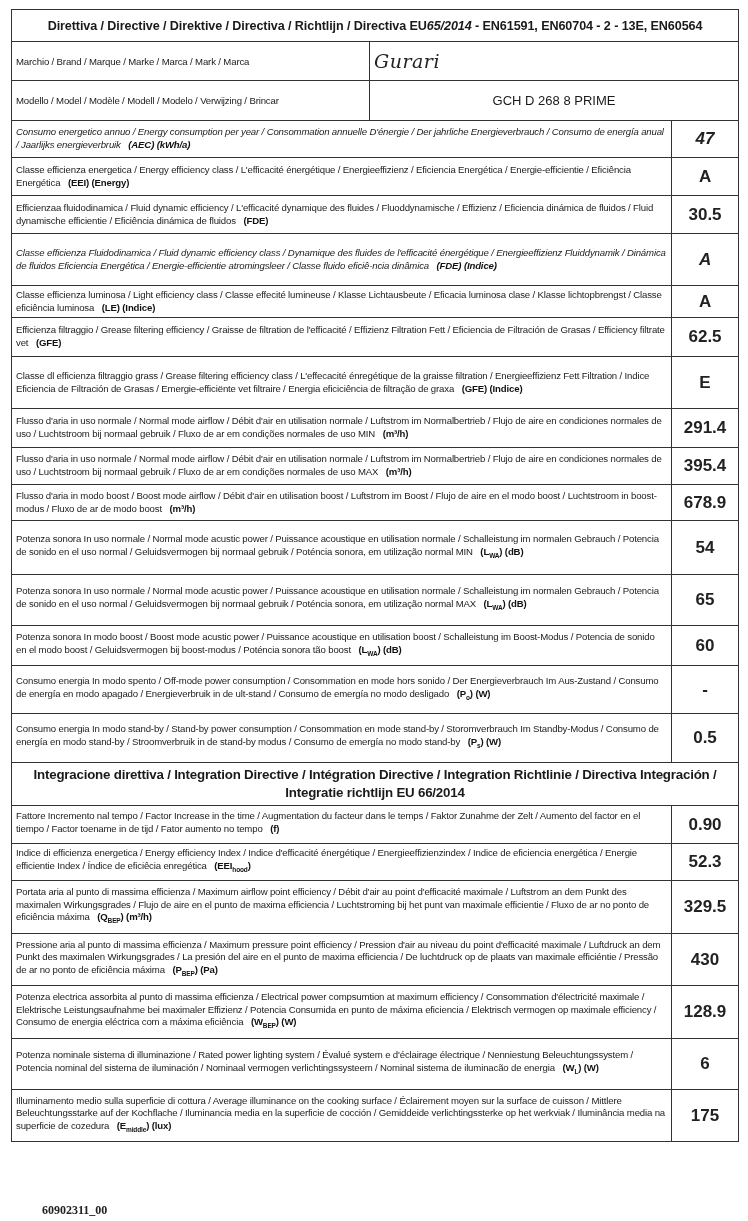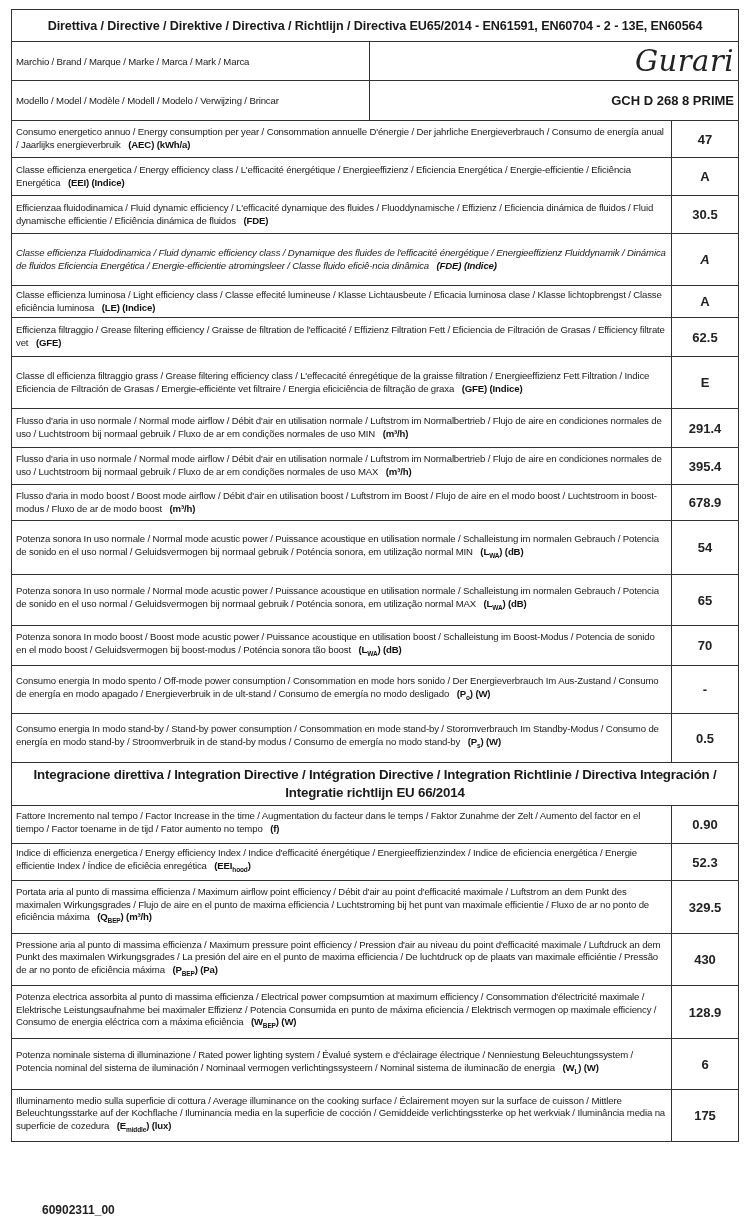--- a/index.html
+++ b/index.html
@@ -2,30 +2,30 @@
 <html><head>
 <meta charset="utf-8">
 <style>
   html, body { margin: 0; padding: 0; background: #ffffff; }
   body { width: 748px; height: 1221px; position: relative; overflow: hidden;
          font-family: "Liberation Sans", sans-serif; color: #1a1a1a; }
   .sheet { position: absolute; left: 11px; top: 9px; width: 727px; }
   table { border-collapse: collapse; width: 727px; table-layout: fixed; }
   td { border: 1.5px solid #333; padding: 0 4px; vertical-align: middle; }
   .title-cell { height: 30px; text-align: center; font-size: 12.6px; font-weight: bold; letter-spacing: -0.1px; }
-  .title-cell .it { }
+  .title-cell .it { font-style: italic; }
   .label-cell { font-size: 9.6px; line-height: 12.6px; letter-spacing: -0.15px; color: #222; }
   .label-cell .unit { font-weight: bold; color: #111; }
   .label-cell sub { font-size: 6.5px; font-weight: bold; }
-  .value-cell { text-align: center; font-size: 13px; font-weight: bold; color: #222; }
+  .value-cell { text-align: center; font-size: 17px; font-weight: bold; color: #222; }
   .brand-label, .model-label { font-size: 9.6px; letter-spacing: -0.15px; }
-  .brand-value { text-align: right; font-family: "DejaVu Serif", serif; font-style: italic; font-size: 29px; letter-spacing: 0.5px; color: #222; }
-  .model-value { text-align: right; font-size: 13px; font-weight: bold; }
+  .brand-value { text-align: left; font-family: "DejaVu Serif", serif; font-style: italic; font-size: 19px; letter-spacing: 0.5px; color: #222; }
+  .model-value { text-align: center; font-size: 13px; font-weight: normal; }
   .section-cell { text-align: center; font-size: 13.3px; font-weight: bold; line-height: 18px; letter-spacing: -0.2px; padding: 2px 4px; }
-  .footer-code { position: absolute; left: 42px; top: 1203px; font-size: 12px; font-weight: bold; color: #222; }
+  .footer-code { position: absolute; left: 42px; top: 1203px; font-size: 12px; font-weight: bold; color: #222; font-family: Liberation Serif, serif; }
 </style>
 </head>
 <body>
 
 <div class="sheet">
   <table>
     <colgroup>
       <col style="width:358px">
       <col style="width:302px">
       <col style="width:67px">
@@ -35,26 +35,26 @@
         <td class="title-cell" colspan="3"><span>Direttiva / Directive /  Direktive /  Directiva /  Richtlijn / Directiva EU</span><span class="it">65/2014</span><span> - EN61591, EN60704 - 2 - 13E, EN60564</span></td>
       </tr>
       <tr style="height:39px">
         <td class="brand-label">Marchio / Brand / Marque / Marke / Marca / Mark / Marca</td>
         <td class="brand-value" colspan="2">Gurari</td>
       </tr>
       <tr style="height:40px">
         <td class="model-label">Modello / Model / Modèle / Modell / Modelo / Verwijzing / Brincar</td>
         <td class="model-value" colspan="2">GCH D 268 8 PRIME</td>
       </tr>
-    <tr style="height: 37px;">
+    <tr style="height: 37px; font-style: italic;">
           <td class="label-cell" colspan="2"><span>Consumo energetico annuo / Energy consumption per year / Consommation annuelle D'énergie / Der jahrliche Energieverbrauch / Consumo de energía anual / Jaarlijks energieverbruik</span>&nbsp;&nbsp;&nbsp;<span class="unit"><span>(AEC) (kWh/a)</span></span></td>
           <td class="value-cell">47</td>
         </tr>
         <tr style="height: 38px;">
-          <td class="label-cell" colspan="2"><span>Classe efficienza energetica / Energy efficiency class / L'efficacité énergétique / Energieeffizienz / Eficiencia Energética / Energie-efficientie / Eficiência Energética</span>&nbsp;&nbsp;&nbsp;<span class="unit"><span>(EEI) (Indice)</span></span></td>
+          <td class="label-cell" colspan="2"><span>Classe efficienza energetica / Energy efficiency class / L'efficacité énergétique / Energieeffizienz / Eficiencia Energética / Energie-efficientie / Eficiência Energética</span>&nbsp;&nbsp;&nbsp;<span class="unit"><span>(EEI) (Energy)</span></span></td>
           <td class="value-cell">A</td>
         </tr>
         <tr style="height: 38px;">
           <td class="label-cell" colspan="2"><span>Efficienzaa fluidodinamica / Fluid dynamic efficiency / L'efficacité dynamique des fluides / Fluoddynamische / Effizienz / Eficiencia dinámica de fluidos / Fluid dynamische efficientie / Eficiência dinámica de fluidos</span>&nbsp;&nbsp;&nbsp;<span class="unit"><span>(FDE)</span></span></td>
           <td class="value-cell">30.5</td>
         </tr>
         <tr style="height: 52px; font-style: italic;">
           <td class="label-cell" colspan="2"><span>Classe efficienza Fluidodinamica / Fluid dynamic efficiency class / Dynamique des fluides de l'efficacité énergétique / Energieeffizienz Fluiddynamik / Dinámica de fluidos Eficiencia Energética / Energie-efficientie atromingsleer / Classe fluido eficiê-ncia dinâmica</span>&nbsp;&nbsp;&nbsp;<span class="unit"><span>(FDE) (Indice)</span></span></td>
           <td class="value-cell">A</td>
         </tr>
@@ -85,21 +85,21 @@
         <tr style="height: 54px;">
           <td class="label-cell" colspan="2"><span>Potenza sonora In uso normale / Normal mode acustic power / Puissance acoustique en utilisation normale / Schalleistung im normalen Gebrauch / Potencia de sonido en el uso normal / Geluidsvermogen bij normaal gebruik / Poténcia sonora, em utilização normal MIN</span>&nbsp;&nbsp;&nbsp;<span class="unit"><span>(L</span><sub>WA</sub><span>) (dB)</span></span></td>
           <td class="value-cell">54</td>
         </tr>
         <tr style="height: 51px;">
           <td class="label-cell" colspan="2"><span>Potenza sonora In uso normale / Normal mode acustic power / Puissance acoustique en utilisation normale / Schalleistung im normalen Gebrauch / Potencia de sonido en el uso normal / Geluidsvermogen bij normaal gebruik / Poténcia sonora, em utilização normal MAX</span>&nbsp;&nbsp;&nbsp;<span class="unit"><span>(L</span><sub>WA</sub><span>) (dB)</span></span></td>
           <td class="value-cell">65</td>
         </tr>
         <tr style="height: 40px;">
           <td class="label-cell" colspan="2"><span>Potenza sonora In modo boost / Boost mode acustic power / Puissance acoustique en utilisation boost / Schalleistung im Boost-Modus / Potencia de sonido en el modo boost / Geluidsvermogen bij boost-modus / Poténcia sonora tão boost</span>&nbsp;&nbsp;&nbsp;<span class="unit"><span>(L</span><sub>WA</sub><span>) (dB)</span></span></td>
-          <td class="value-cell">70</td>
+          <td class="value-cell">60</td>
         </tr>
         <tr style="height: 48px;">
           <td class="label-cell" colspan="2"><span>Consumo energia In modo spento / Off-mode power consumption / Consommation en mode hors sonido / Der Energieverbrauch Im Aus-Zustand / Consumo de energía en modo apagado / Energieverbruik in de ult-stand / Consumo de emergía no modo desligado</span>&nbsp;&nbsp;&nbsp;<span class="unit"><span>(P</span><sub>o</sub><span>) (W)</span></span></td>
           <td class="value-cell">-</td>
         </tr>
         <tr style="height: 49px;">
           <td class="label-cell" colspan="2"><span>Consumo energia In modo stand-by / Stand-by power consumption / Consommation en mode stand-by / Storomverbrauch Im Standby-Modus / Consumo de energía en modo stand-by / Stroomverbruik in de stand-by modus / Consumo de emergía no modo stand-by</span>&nbsp;&nbsp;&nbsp;<span class="unit"><span>(P</span><sub>s</sub><span>) (W)</span></span></td>
           <td class="value-cell">0.5</td>
         </tr>
         <tr style="height: 43px;">

